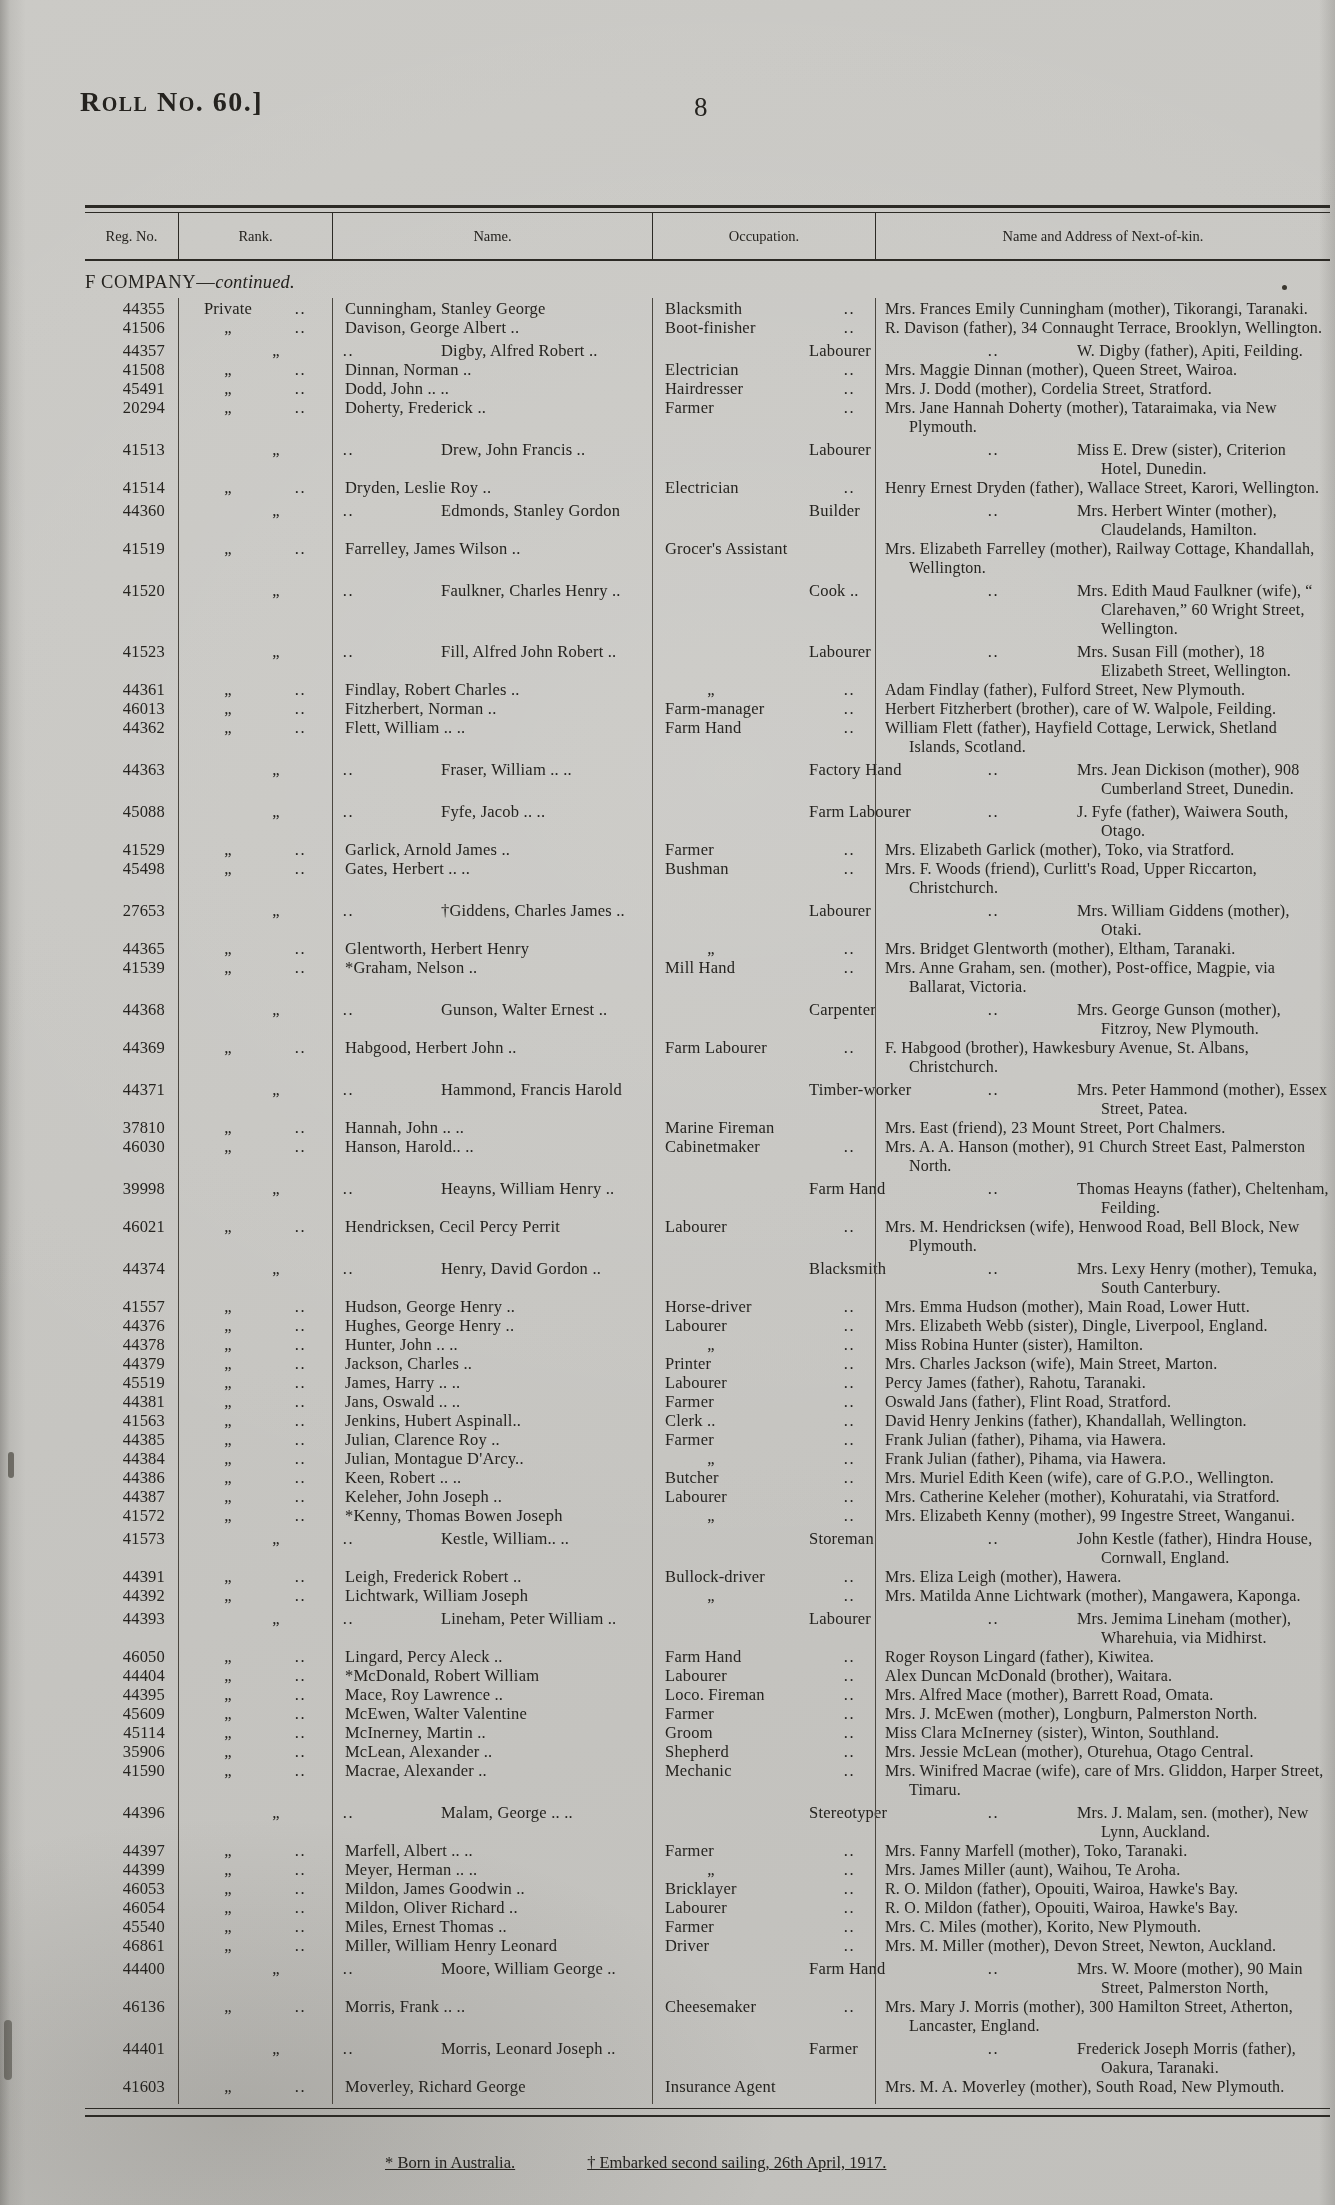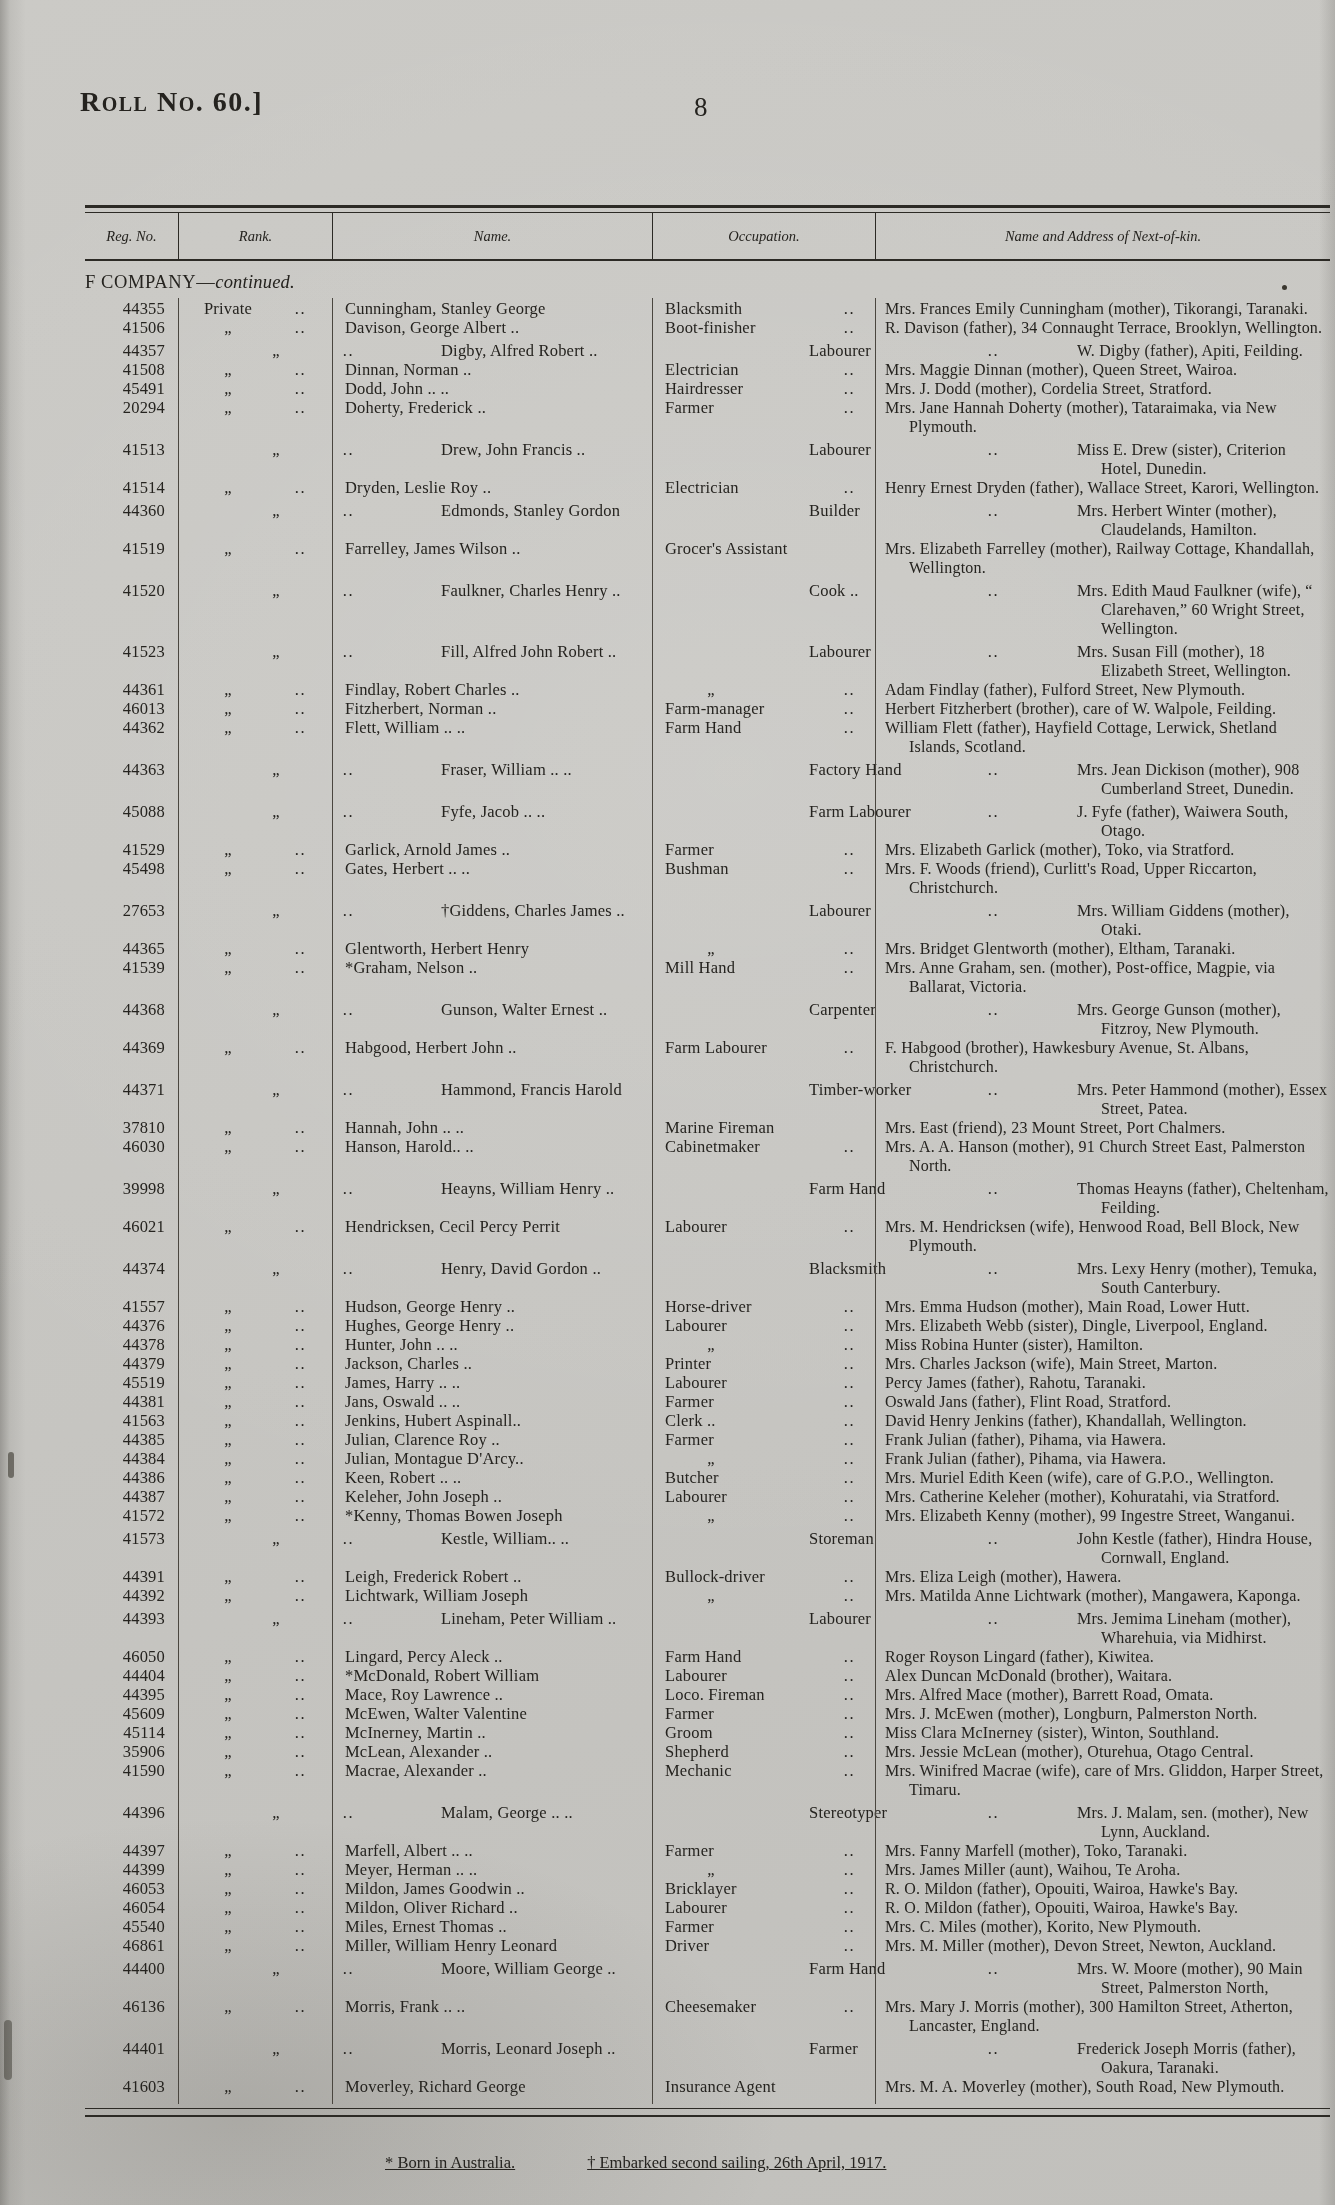--- a/index.html
+++ b/index.html
@@ -22,21 +22,20 @@
     position:absolute;left:80px;top:86px;
     font-size:28px;font-weight:bold;letter-spacing:1.5px;
     font-variant:small-caps;
   }
   .page-number{position:absolute;left:694px;top:92px;font-size:27px;}
   .table{position:absolute;left:85px;top:205px;width:1245px;}
   .rule-top{height:4px;border-top:3px solid #2c2a25;border-bottom:1px solid #2c2a25;}
   .thead{
     display:grid;grid-template-columns:93px 154px 320px 223px 1fr;
     border-bottom:2px solid #2c2a25;
-    font-style:italic;
   }
   .thead .hcell{
     min-height:46px;display:flex;align-items:center;justify-content:center;
     font-size:14.5px;text-align:center;padding:4px 6px;box-sizing:border-box;
   }
   .thead .hcell + .hcell{border-left:1px solid #2c2a25;}
   .section-title{
     text-align:left;font-size:18.5px;letter-spacing:0.6px;
     margin:11px 0 5px 0;
   }

